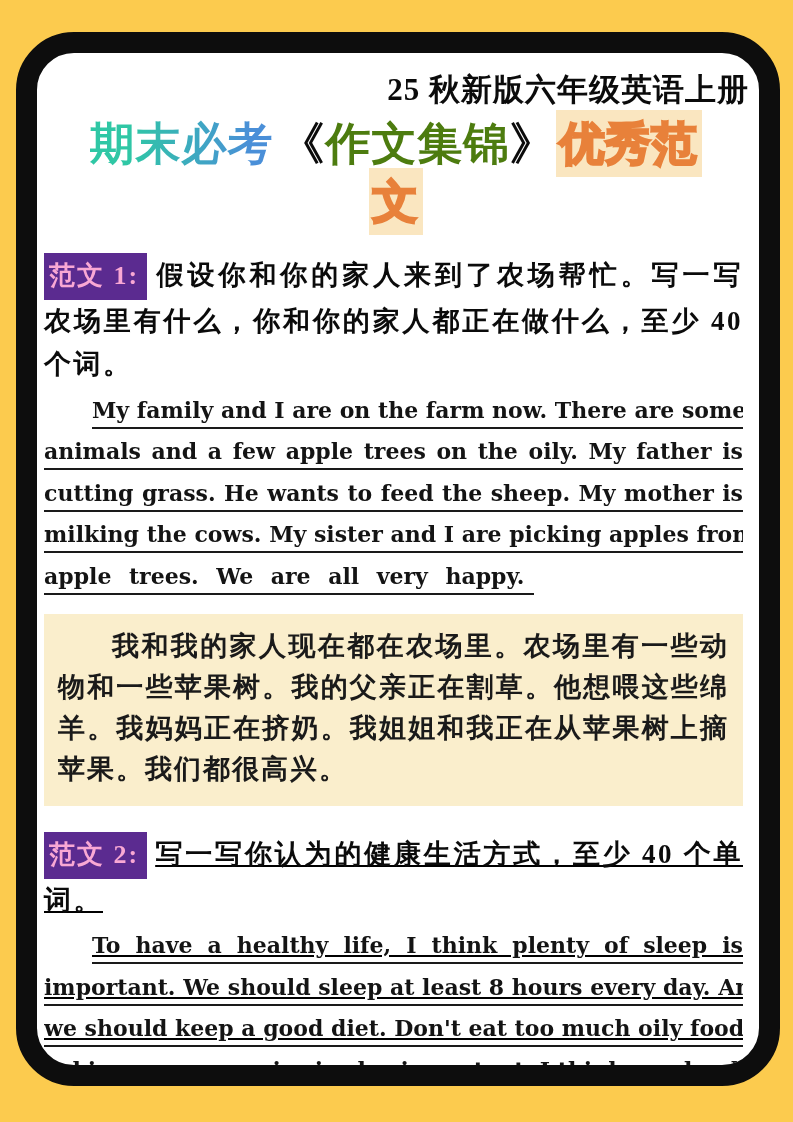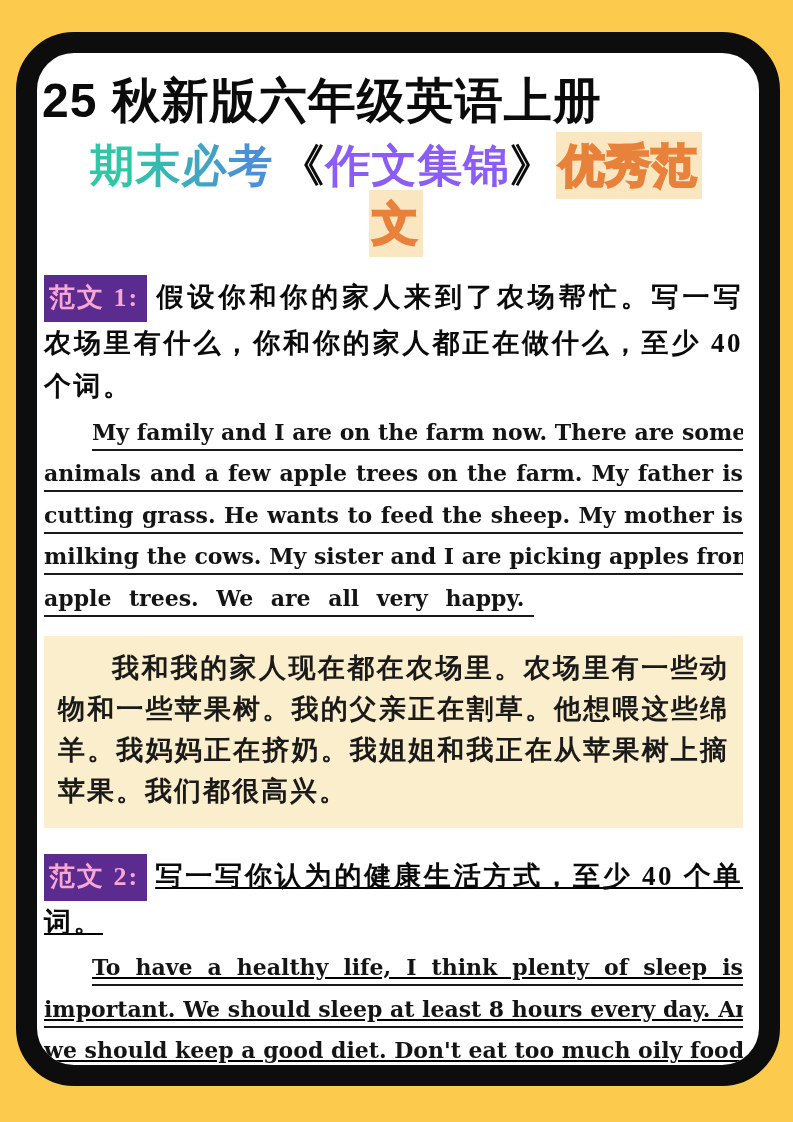--- a/index.html
+++ b/index.html
@@ -15,45 +15,45 @@
     position: absolute;
     left: 16px; right: 13px; top: 32px; bottom: 36px;
     background: #ffffff;
     border: 21px solid #0d0d0d;
     border-radius: 58px;
     padding: 14px 10px 0 5px;
     overflow: hidden;
   }
   
   .title {
-    text-align: left;
-    font-size: 48px;
+    text-align: right;
+    font-size: 31px;
     font-weight: bold;
     color: #0b0b0b;
     letter-spacing: 1px;
     margin-top: 2px;
-    font-family: Liberation Sans, sans-serif;
+    font-family: Liberation Serif, serif;
   }
   .subtitle {
     text-align: center;
     font-size: 45px;
     font-weight: bold;
     line-height: 58px;
     margin-top: 4px;
     letter-spacing: 1px;
   }
   .exam-tag {
     background: linear-gradient(90deg, #2fc7a5 20%, #4a8fd8 85%);
     -webkit-background-clip: text;
     background-clip: text;
     color: transparent;
     padding-right: 6px;
   }
   .bracket { color: #0b0b0b; }
-  .collection-title { color: #8b5cf6; }
+  .collection-title { color: #4d7c0f; }
   .sub-highlight {
     background: #fae6c0;
     color: #fdf2e2;
     -webkit-text-stroke: 2.5px #e8813a;
     padding: 8px 4px;
   }
   
   .content { padding: 0 6px 0 2px; }
   .section { margin-top: 22px; }
   .section.second { margin-top: 26px; text-decoration: underline; }
@@ -142,21 +142,21 @@
       <div class="prompt">
         <span class="sample-label">范文 1:</span><span>假设你和你的家人来到了农场帮忙。写一写农场里有什么，你和你的家人都正在做什么，至少 40 个词。</span>
       </div>
 
       <div class="essay">
         <div class="essay-line first">
           <span class="indent"></span>
           <span class="txt">My family and I are on the farm now. There are some</span>
         </div>
         <div class="essay-line">
-          <span class="txt">animals and a few apple trees on the farm. My father is</span>
+          <span class="txt">animals and a few apple trees on the oily. My father is</span>
         </div>
         <div class="essay-line">
           <span class="txt">cutting grass. He wants to feed the sheep. My mother is</span>
         </div>
         <div class="essay-line">
           <span class="txt">milking the cows. My sister and I are picking apples from the</span>
         </div>
         <div class="essay-line last">
           <span class="txt">apple trees. We are all very happy.</span>
         </div>

